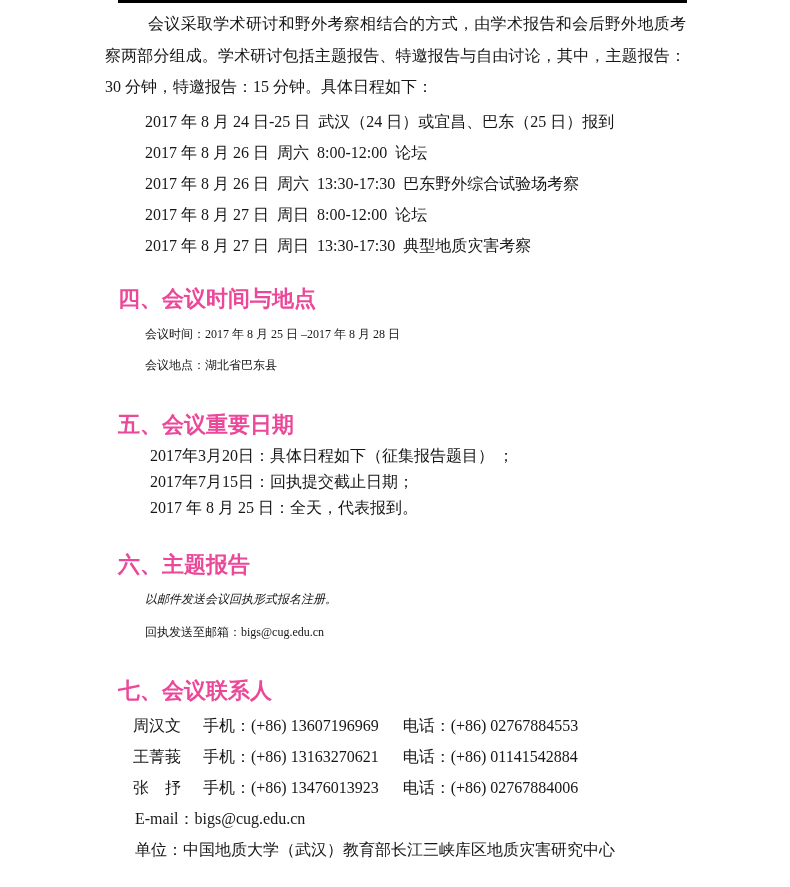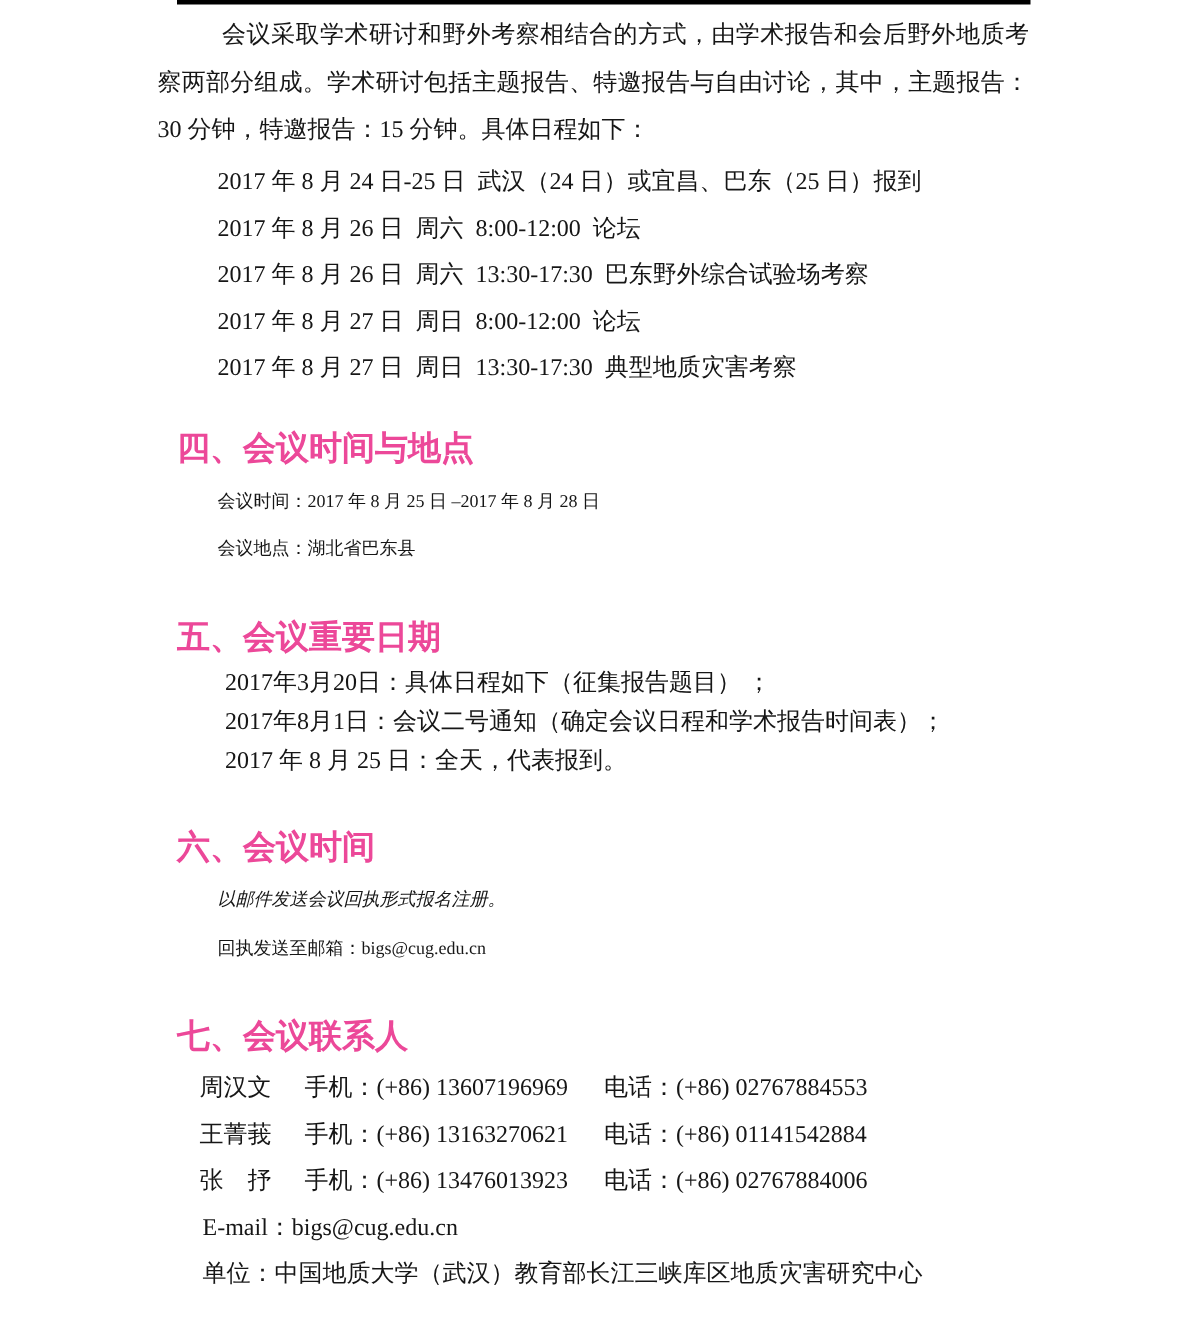--- a/index.html
+++ b/index.html
@@ -65,25 +65,25 @@
     <div class="schedule-line">2017 年 8 月 27 日  周日  13:30-17:30  典型地质灾害考察</div>
   </div>
 
   <div class="section-heading h-time">四、会议时间与地点</div>
   <div class="plain-line tl-time">会议时间：2017 年 8 月 25 日 –2017 年 8 月 28 日</div>
   <div class="plain-line">会议地点：湖北省巴东县</div>
 
   <div class="section-heading h-dates">五、会议重要日期</div>
   <div class="dates-list">
     <div class="date-line">2017年3月20日：具体日程如下（征集报告题目） ；</div>
-    <div class="date-line">2017年8月1日：会议二号通知（确定会议日程和学术报告时间表）；</div>
+    <div class="date-line">2017年7月15日：回执提交截止日期；</div>
     <div class="date-line">2017 年 8 月 25 日：全天，代表报到。</div>
   </div>
 
-  <div class="section-heading h-register">六、会议时间</div>
+  <div class="section-heading h-register">六、主题报告</div>
   <div class="plain-line reg-1">以邮件发送会议回执形式报名注册。</div>
   <div class="plain-line reg-2">回执发送至邮箱：bigs@cug.edu.cn</div>
 
   <div class="section-heading h-contacts">七、会议联系人</div>
   <div class="contacts-list">
     <div class="contact-row">
       <span class="contact-name">周汉文</span>
       <span class="contact-mobile">手机：(+86) 13607196969</span>
       <span class="contact-phone">电话：(+86) 02767884553</span>
     </div>

